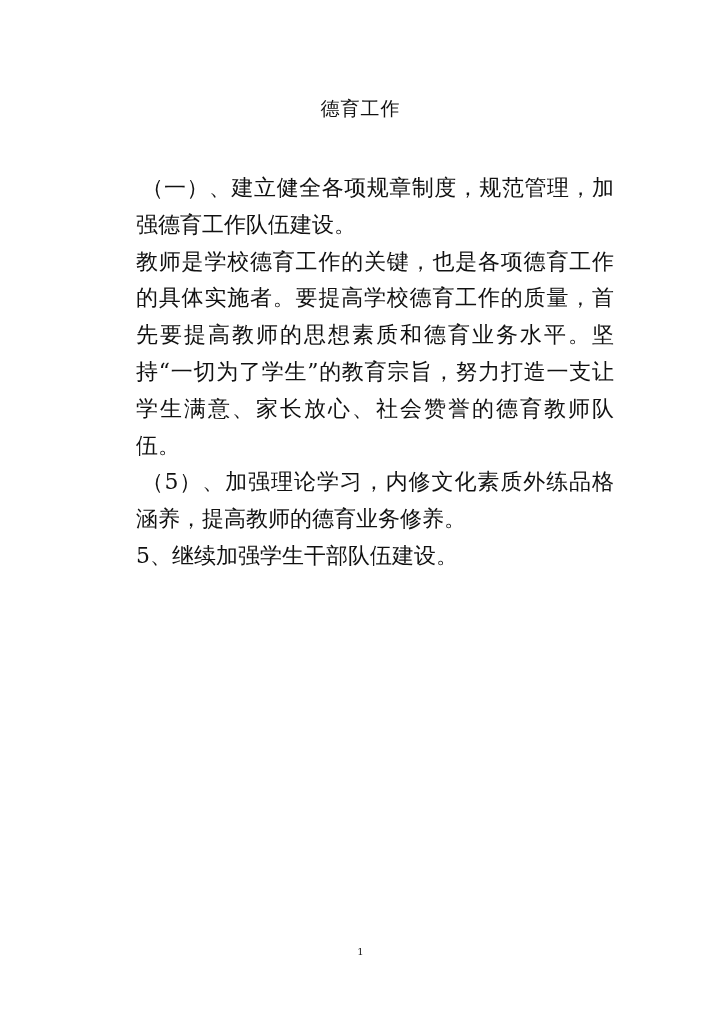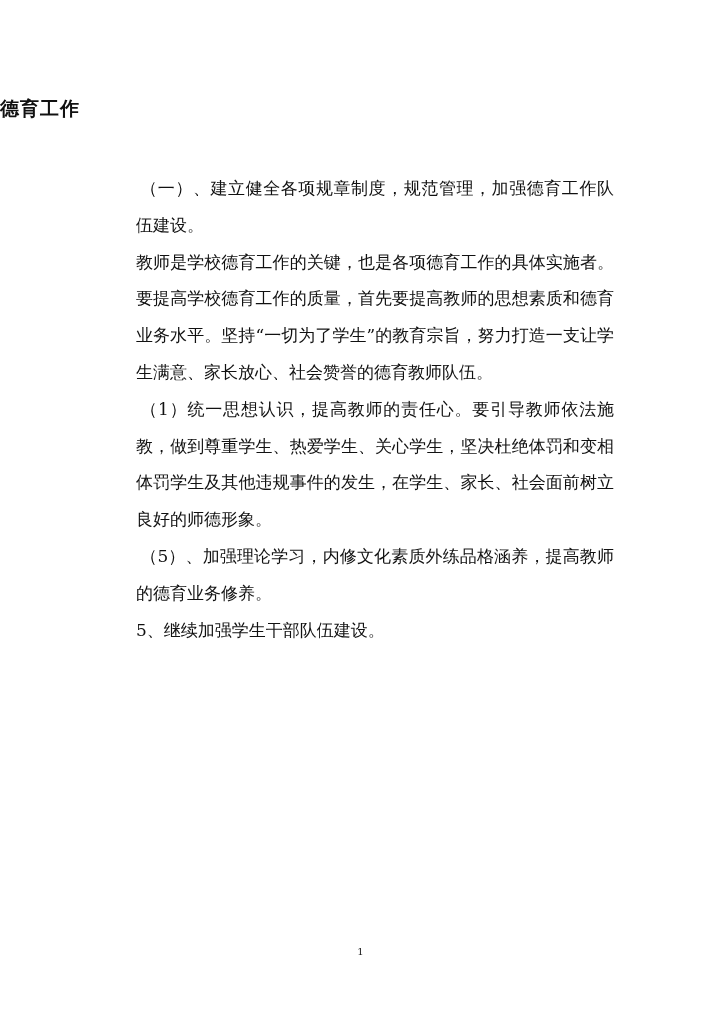--- a/index.html
+++ b/index.html
@@ -1,35 +1,34 @@
 <!DOCTYPE html>
 <html><head>
 <meta charset="utf-8">
 <style>
   html, body { margin: 0; padding: 0; background: #ffffff; }
   body { width: 721px; height: 1020px; position: relative; overflow: hidden;
          font-family: "DejaVu Serif", "Liberation Serif", serif; color: #111; }
   .page { position: absolute; left: 0; top: 0; width: 721px; height: 1020px; background: #fff; }
-  .title { position: absolute; top: 96px; left: 0; width: 721px; text-align: left;
-           font-size: 19px; font-weight: bold; letter-spacing: 1px; }
+  .title { position: absolute; top: 96px; left: 0; width: 721px; text-align: center;
+           font-size: 19px; font-weight: normal; letter-spacing: 1px; }
   .body { position: absolute; top: 170px; left: 136px; width: 478px;
-          font-size: 17px; line-height: 36.8px; text-align: justify; }
+          font-size: 22px; line-height: 36.8px; text-align: justify; }
   .body p { margin: 0; }
   .indent { text-indent: 0.25em; }
   .pagenum { position: absolute; top: 946px; left: 0; width: 721px; text-align: center;
              font-size: 10px; color: #222; }
 </style>
 </head>
 <body>
 
 <div class="page">
   <div class="title">德育工作</div>
 
   <div class="body">
     <p class="indent">（一）、建立健全各项规章制度，规范管理，加强德育工作队伍建设。</p>
     <p>教师是学校德育工作的关键，也是各项德育工作的具体实施者。要提高学校德育工作的质量，首先要提高教师的思想素质和德育业务水平。坚持“一切为了学生”的教育宗旨，努力打造一支让学生满意、家长放心、社会赞誉的德育教师队伍。</p>
-    <p class="indent">（1）统一思想认识，提高教师的责任心。要引导教师依法施教，做到尊重学生、热爱学生、关心学生，坚决杜绝体罚和变相体罚学生及其他违规事件的发生，在学生、家长、社会面前树立良好的师德形象。</p>
     <p class="indent">（5）、加强理论学习，内修文化素质外练品格涵养，提高教师的德育业务修养。</p>
     <p>5、继续加强学生干部队伍建设。</p>
   </div>
 
   <div class="pagenum">1</div>
 </div>
 
 </body></html>

